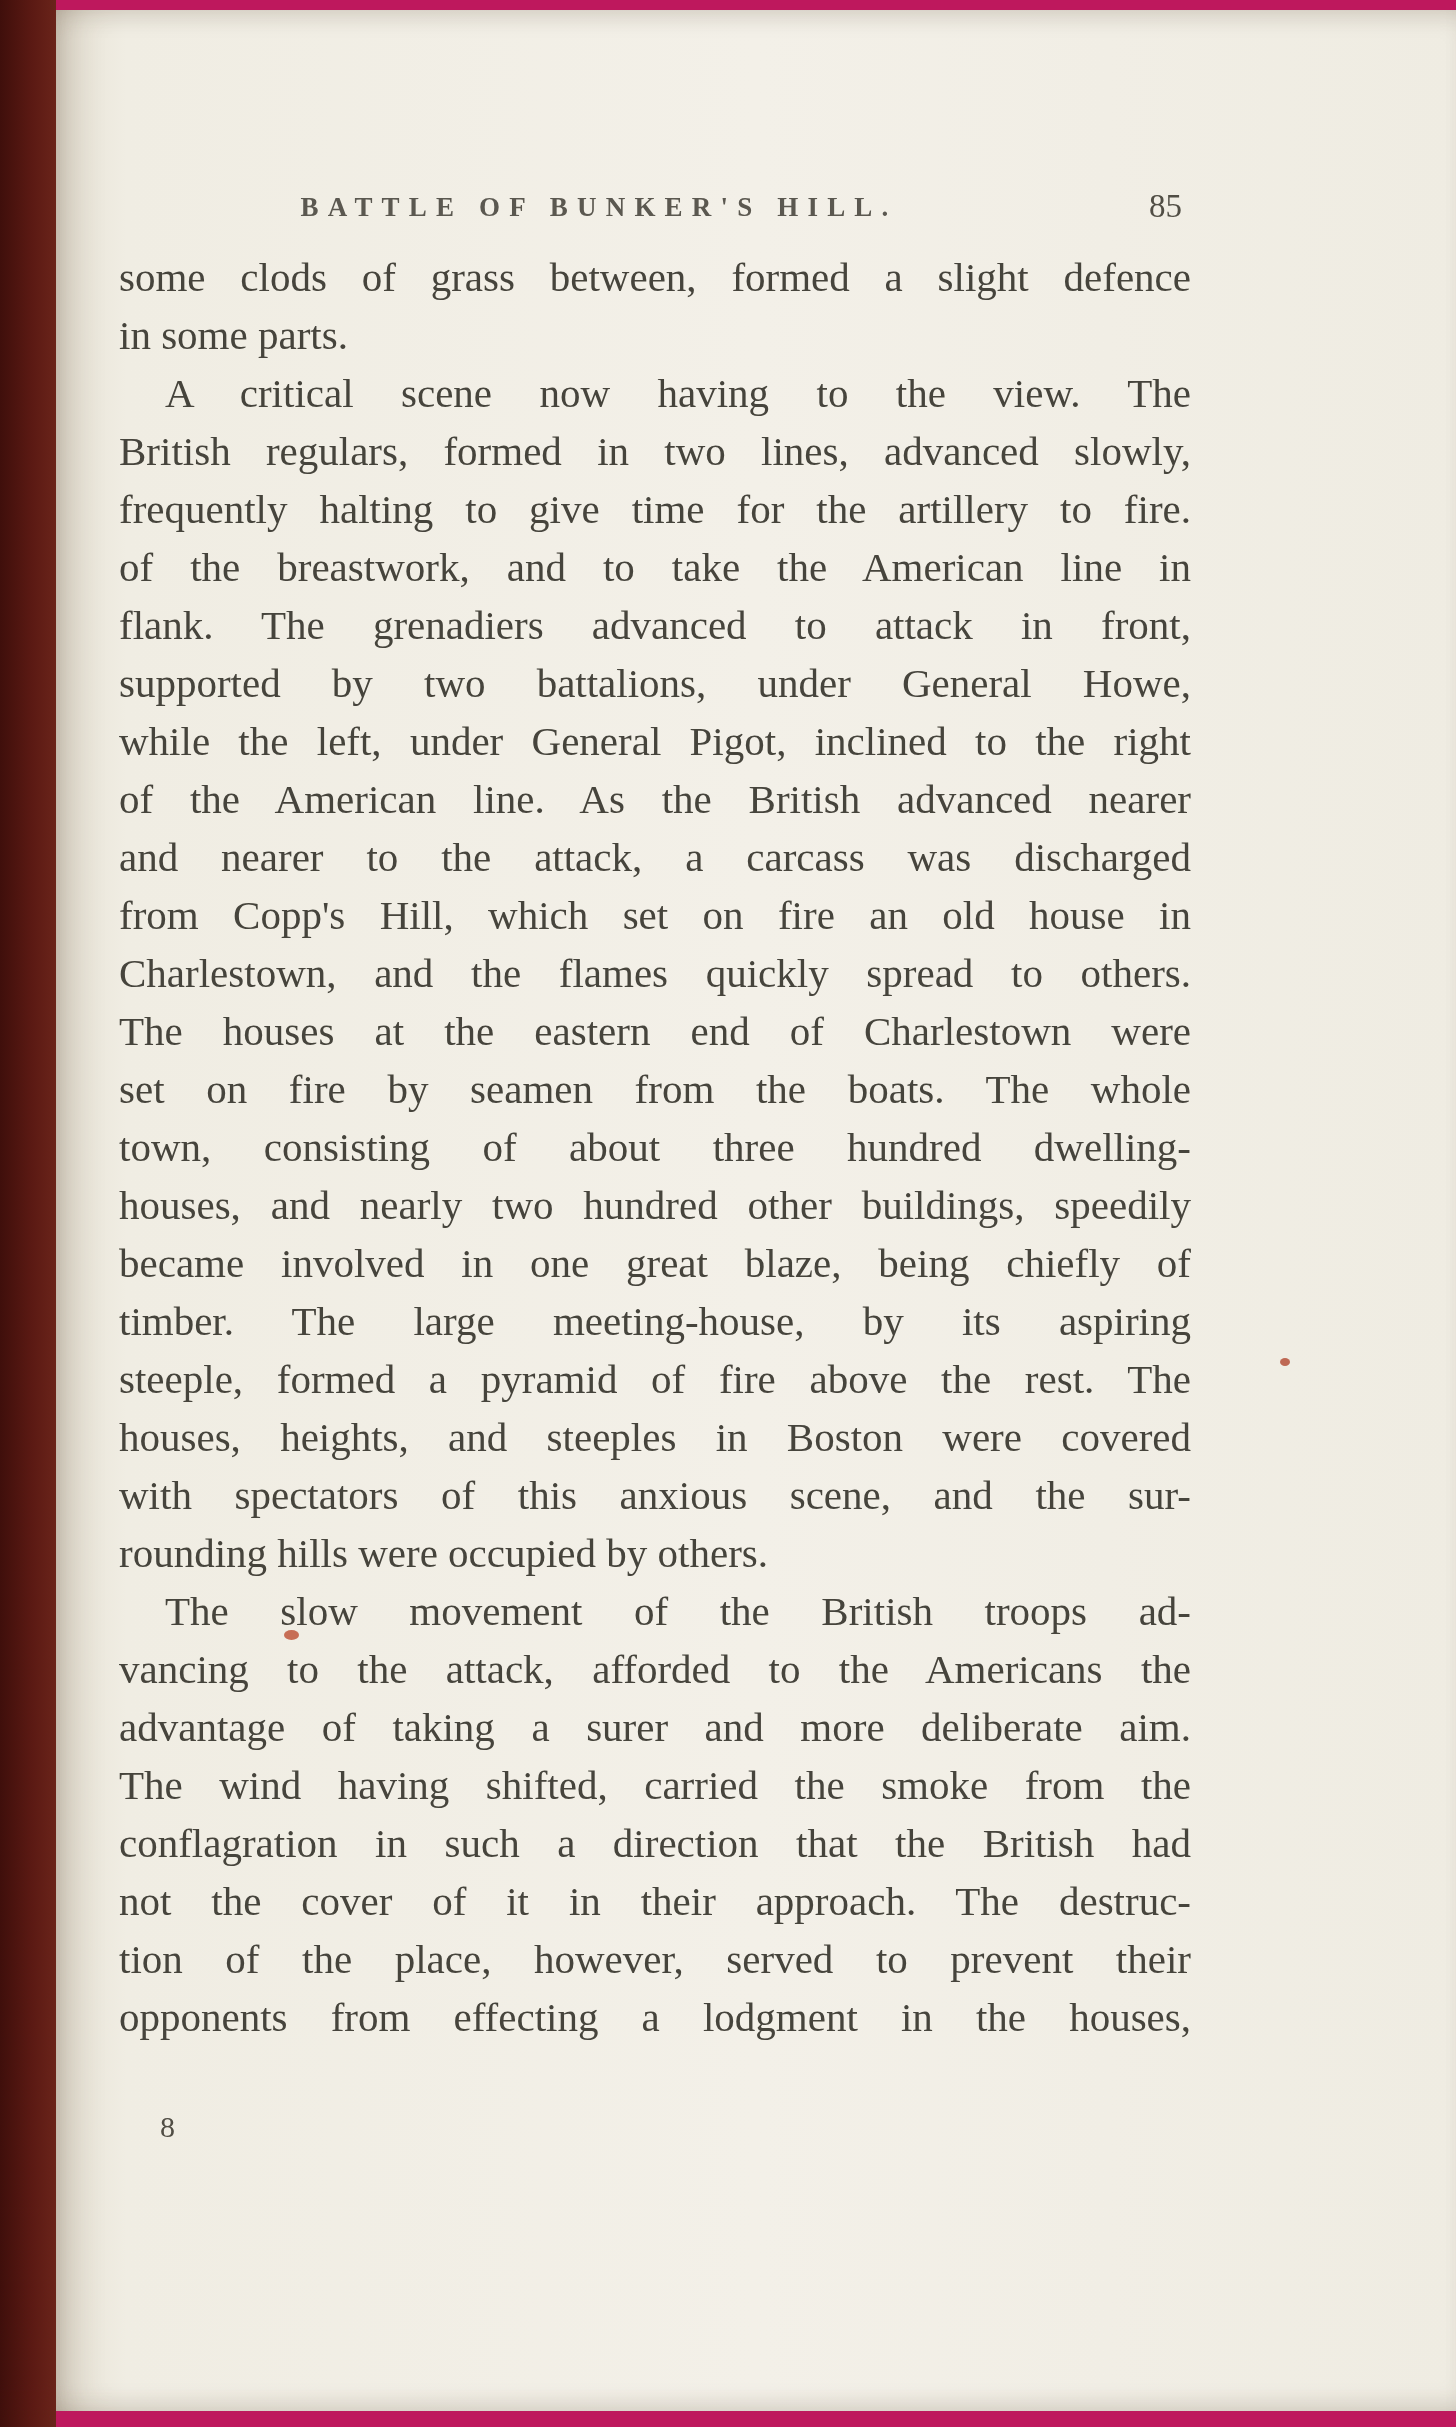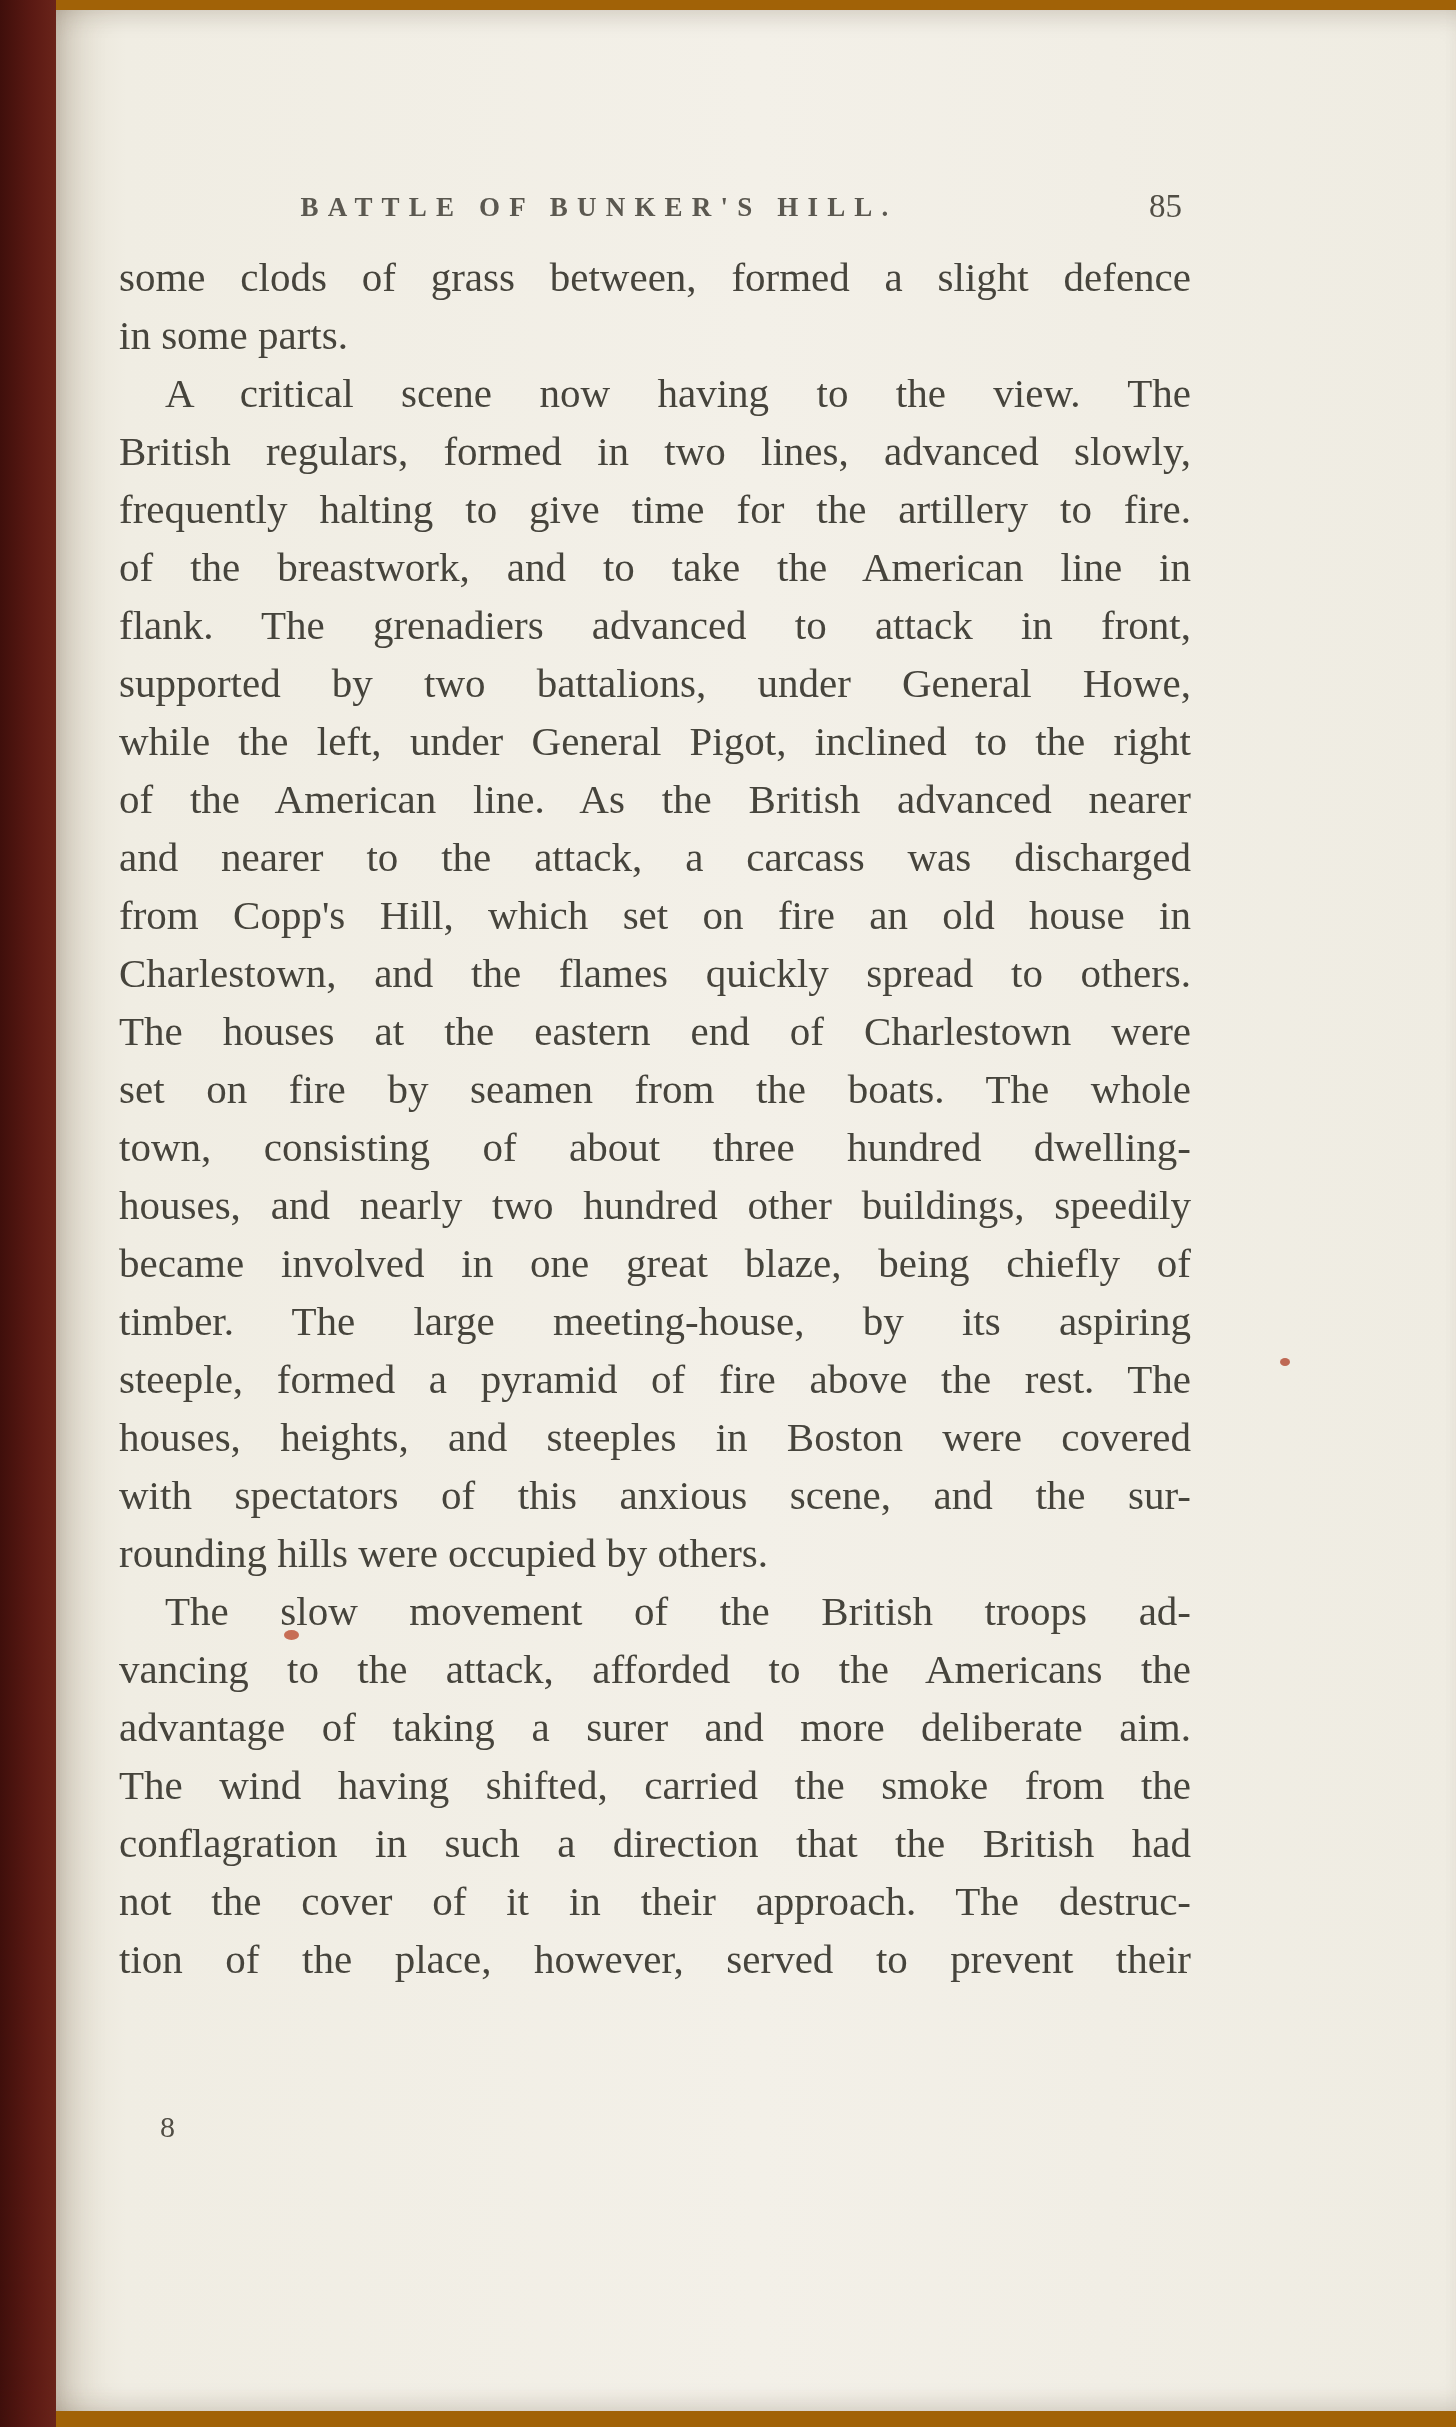--- a/index.html
+++ b/index.html
@@ -1,20 +1,20 @@
 <!DOCTYPE html>
 <html><head>
 <meta charset="utf-8">
 <style>
   html, body { margin: 0; padding: 0; background: #2a0b08; }
   .canvas {
     position: relative;
     width: 1456px;
     height: 2427px;
-    background: #a16207;
+    background: #be185d;
     overflow: hidden;
     font-family: "Liberation Serif", "DejaVu Serif", serif;
   }
   .binding-edge {
     position: absolute;
     left: 0; top: 0; bottom: 0;
     width: 56px;
     background: linear-gradient(90deg, #3f0f0b 0%, #5a1913 55%, #6a241a 100%);
   }
   .paper {
@@ -110,20 +110,21 @@
         <div class="line j">houses, heights, and steeples in Boston were covered</div>
         <div class="line j">with spectators of this anxious scene, and the sur-</div>
         <div class="line">rounding hills were occupied by others.</div>
         <div class="line j indent">The slow movement of the British troops ad-</div>
         <div class="line j">vancing to the attack, afforded to the Americans the</div>
         <div class="line j">advantage of taking a surer and more deliberate aim.</div>
         <div class="line j">The wind having shifted, carried the smoke from the</div>
         <div class="line j">conflagration in such a direction that the British had</div>
         <div class="line j">not the cover of it in their approach. The destruc-</div>
         <div class="line j">tion of the place, however, served to prevent their</div>
+        <div class="line j">opponents from effecting a lodgment in the houses,</div>
       </div>
 
     <div class="footer-sig">8</div>
 
   </div>
 
 <div class="stain" style="left: 284px; top: 1630px; width: 15px; height: 10px; background: rgb(192, 87, 60);"></div>
     <div class="stain" style="left: 1280px; top: 1358px; width: 10px; height: 8px; background: rgb(181, 80, 58);"></div>
     <div class="stain" style="left: 748px; top: 432px; width: 7px; height: 7px; background: rgba(108, 100, 84, 0);"></div>
   </div>

